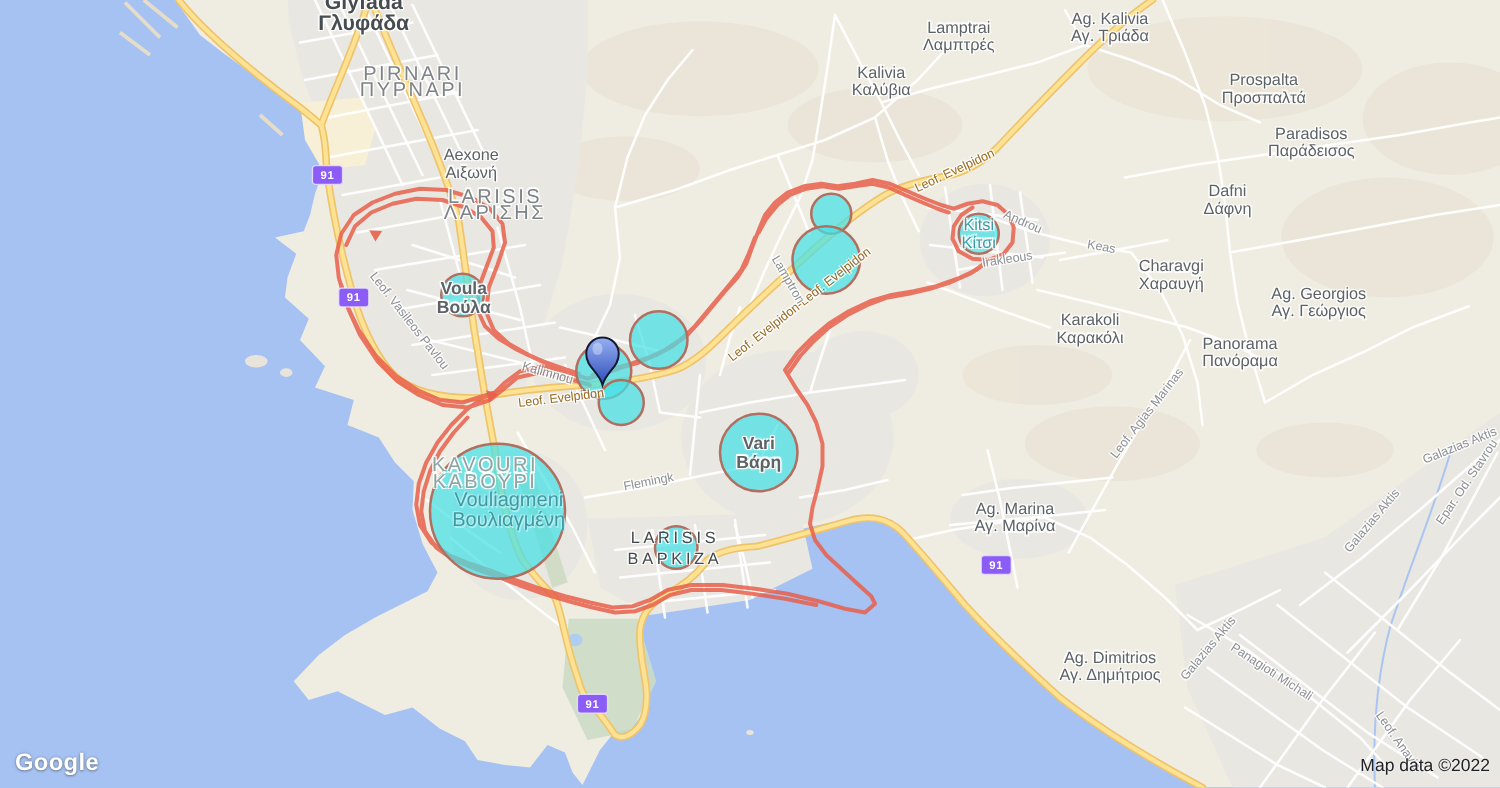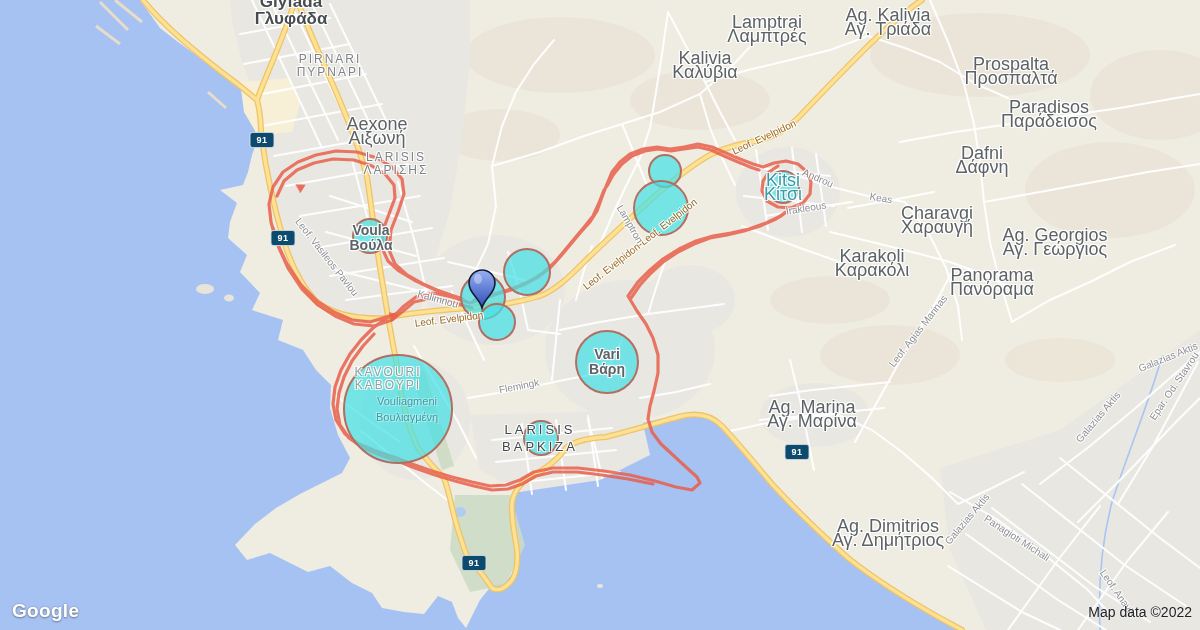--- a/index.html
+++ b/index.html
@@ -2,41 +2,41 @@
 <html><head>
 <meta charset="utf-8">
 <style>
   html,body{margin:0;padding:0;width:1200px;height:630px;overflow:hidden;
     font-family:"Liberation Sans",sans-serif;background:#a6c2f3;}
   .stage{position:relative;width:1200px;height:630px;}
   svg{position:absolute;left:0;top:0;}
   .labels{position:absolute;left:0;top:0;width:100%;height:100%;pointer-events:none;}
   .place,.district,.road,.shield{position:absolute;transform:translate(-50%,-50%);
     text-align:center;white-space:nowrap;}
-  .place{color:#5c6266;font-size:18px;line-height:14px;
+  .place{color:#5c6266;font-size:13px;line-height:14px;
     text-shadow:-1px -1px 0 rgba(255,255,255,.95),1px -1px 0 rgba(255,255,255,.95),
     -1px 1px 0 rgba(255,255,255,.95),1px 1px 0 rgba(255,255,255,.95),0 0 3px #fff;}
   .place span{display:block;}
   .place-lg{font-size:17px;line-height:17px;color:#474c50;font-weight:bold;}
   .place-md{font-size:14px;line-height:15px;font-weight:bold;}
   .place-teal{color:#3d9aa4;}
-  .place-teal-lg{color:#3d9aa4;font-size:11px;line-height:16px;
+  .place-teal-lg{color:#3d9aa4;font-size:16px;line-height:16px;
     text-shadow:-1px -1px 0 rgba(190,240,242,.8),1px 1px 0 rgba(190,240,242,.8),0 0 2px rgba(190,240,242,.8);}
-  .district{color:#7e8387;font-size:12px;line-height:13px;letter-spacing:2px;
+  .district{color:#7e8387;font-size:16px;line-height:13px;letter-spacing:2px;
     text-shadow:-1px -1px 0 rgba(255,255,255,.9),1px -1px 0 rgba(255,255,255,.9),
     -1px 1px 0 rgba(255,255,255,.9),1px 1px 0 rgba(255,255,255,.9);}
   .district span{display:block;}
   .district-dk{color:#43484c;font-size:13px;line-height:17px;letter-spacing:3px;}
   .district-lt{color:#8da3a2;}
   .road{color:#8d9095;font-size:10px;
     text-shadow:-1px -1px 0 rgba(255,255,255,.9),1px -1px 0 rgba(255,255,255,.9),
     -1px 1px 0 rgba(255,255,255,.9),1px 1px 0 rgba(255,255,255,.9);
     transform:translate(-50%,-50%) rotate(var(--r,0deg));}
   .road-hwy{color:#9a6b26;}
-  .shield{background:#0c4a6e;color:#fff;font-size:9px;font-weight:bold;
+  .shield{background:#8b5cf6;color:#fff;font-size:9px;font-weight:bold;
     padding:2px 6px;border-radius:3px;border:1px solid rgba(255,255,255,.75);
     line-height:10px;letter-spacing:.5px;}
   .glogo{position:absolute;left:12px;bottom:8px;color:#fff;font-size:19px;
     font-weight:bold;letter-spacing:.3px;
     text-shadow:0 1px 2px rgba(60,64,67,.5),0 0 2px rgba(60,64,67,.35);}
   .attr{position:absolute;right:8px;bottom:10px;color:#202124;font-size:14px;
     text-shadow:0 0 2px rgba(255,255,255,.9);}
 </style>
 </head>
 <body>

